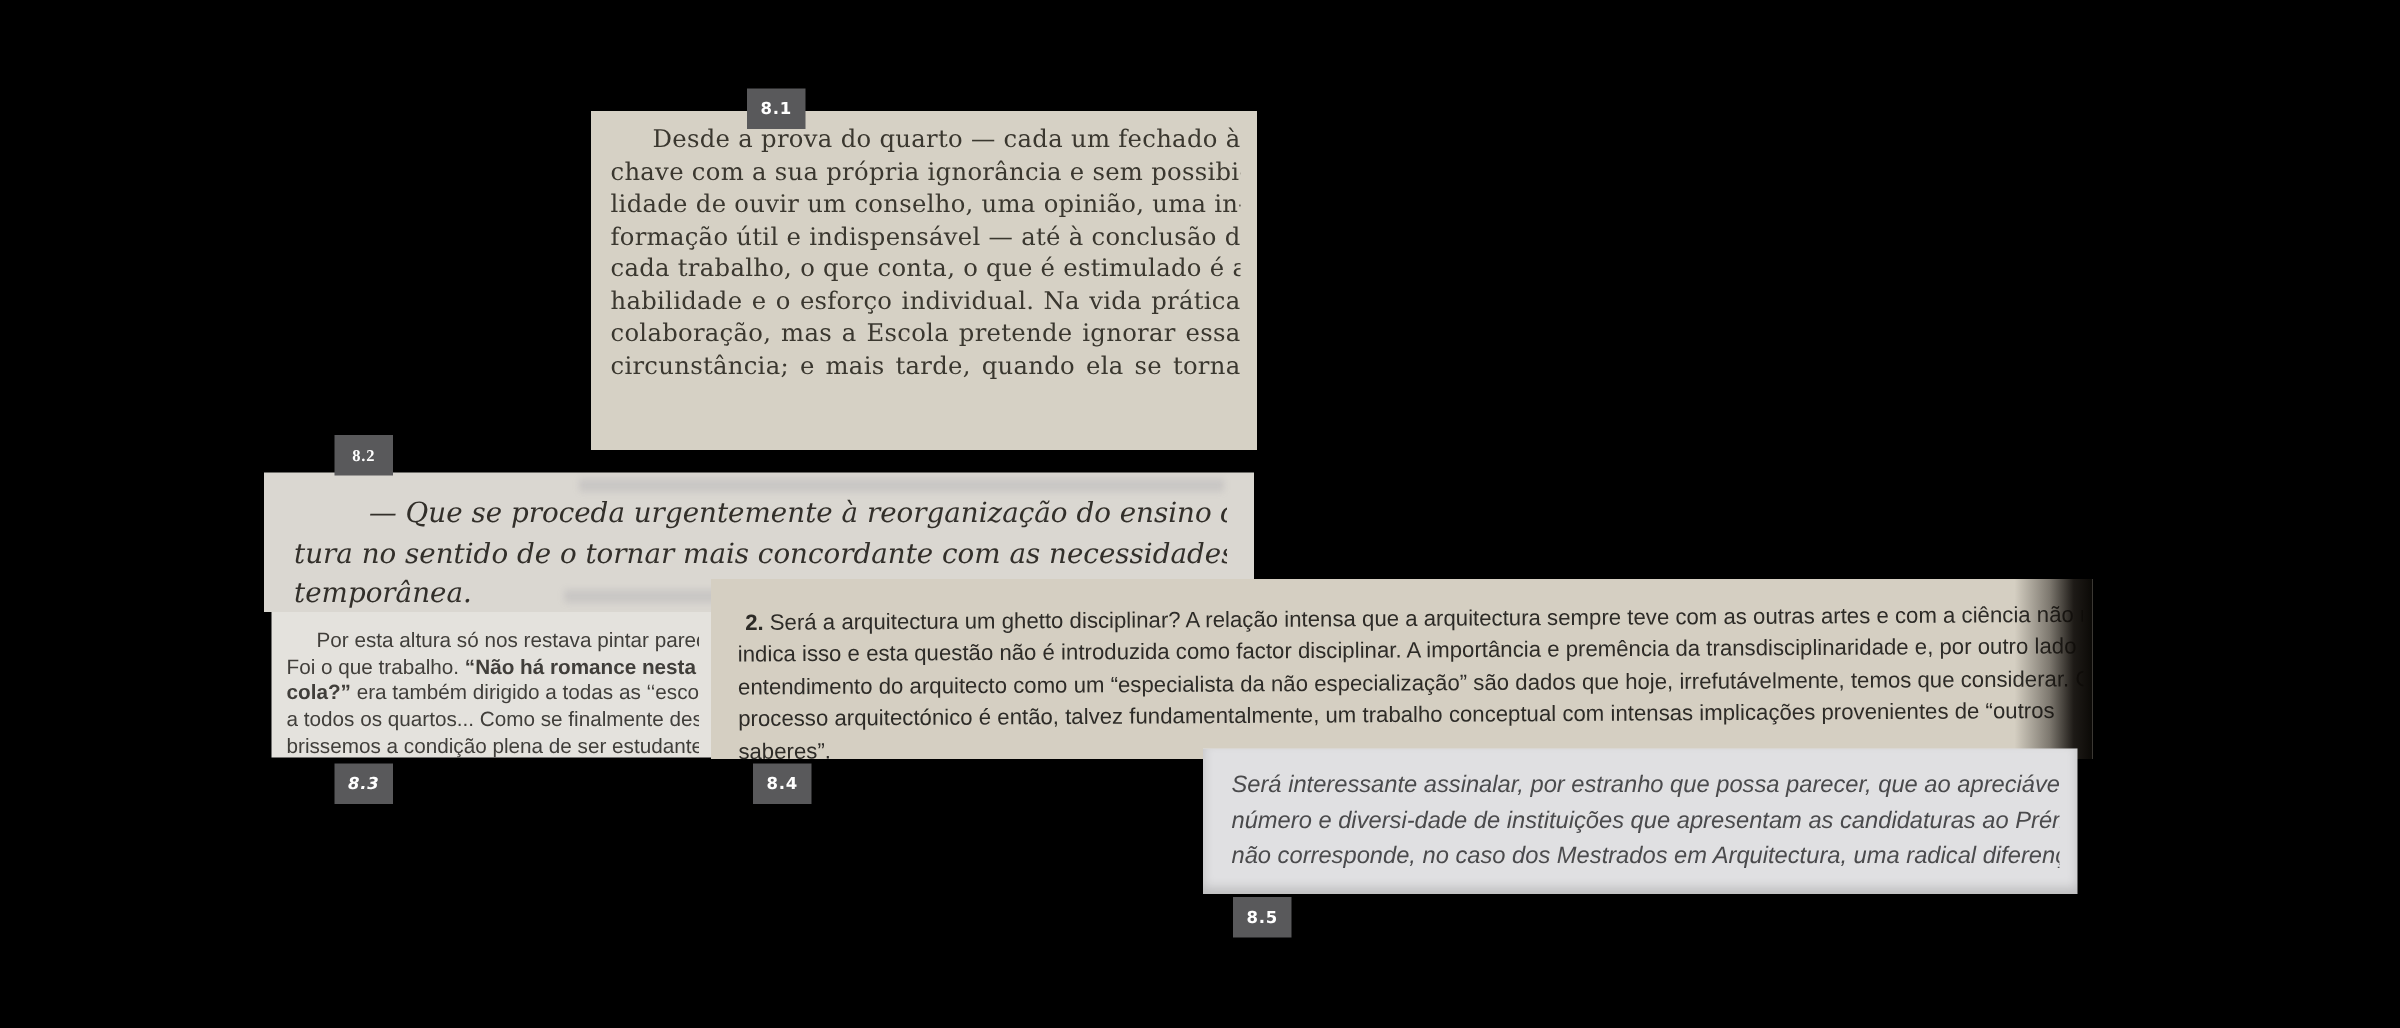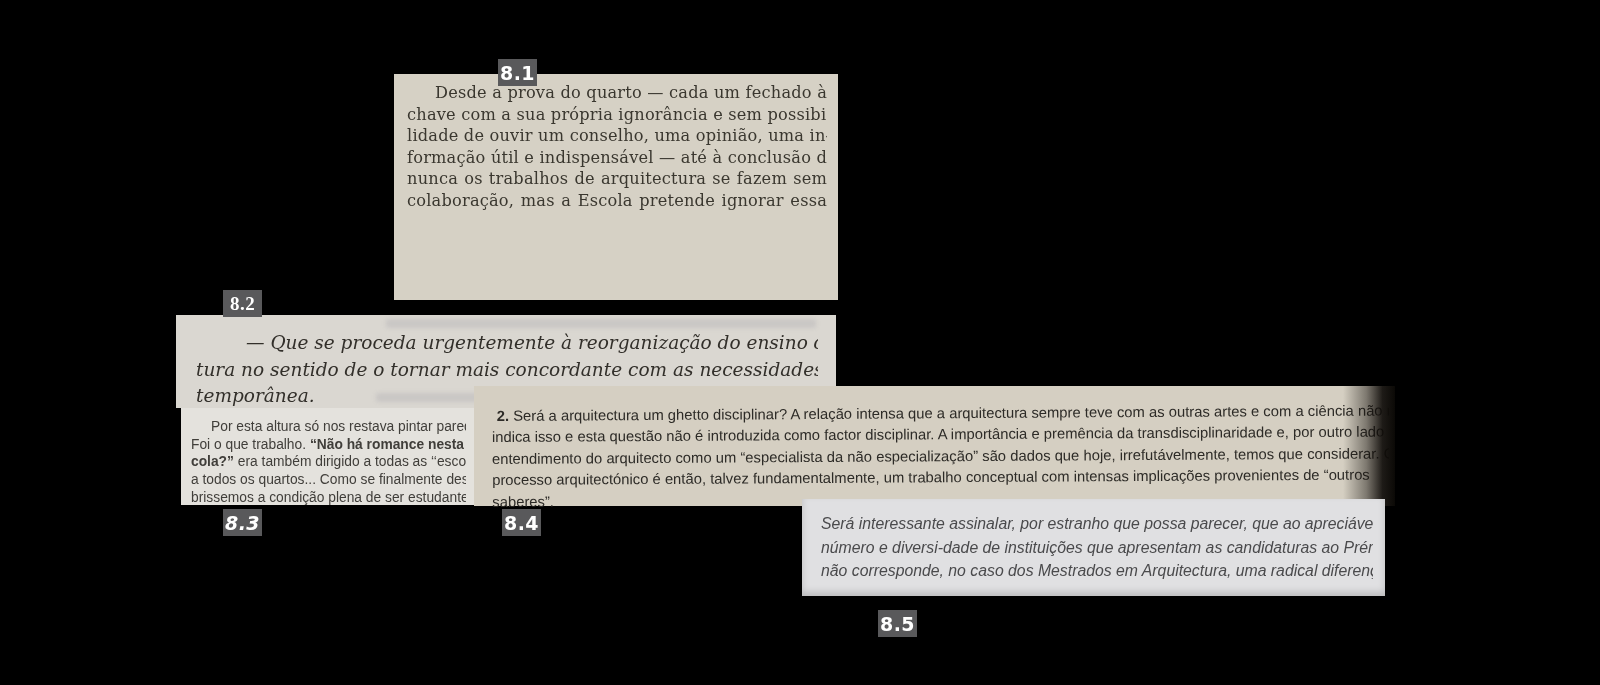--- a/index.html
+++ b/index.html
@@ -1,20 +1,20 @@
 <!DOCTYPE html>
 <html><head>
 <meta charset="utf-8">
 <style>
   html,body{margin:0;padding:0;background:#000;}
   body{width:1600px;height:685px;position:relative;overflow:hidden;
        font-family:"Liberation Sans",sans-serif;}
   .scan{position:absolute;box-sizing:border-box;}
   .tag{position:absolute;width:39px;height:27px;background:#59595b;color:#fff;
-       font-family:"DejaVu Sans",sans-serif;font-weight:700;font-size:19px;
+       font-family:"DejaVu Sans",sans-serif;font-weight:700;font-size:11px;
        letter-spacing:.5px;display:flex;align-items:center;justify-content:center;
        z-index:9;}
   .jl{text-align:justify;text-align-last:justify;white-space:nowrap;overflow:hidden;}
   .nl{white-space:nowrap;overflow:hidden;}
 
   
   .s1{left:394px;top:74px;width:444px;height:226px;background:#d6d1c5;z-index:1;
       padding:8px 11px 0 13px;font-family:"DejaVu Serif","Liberation Serif",serif;
       font-size:16.2px;line-height:21.5px;color:#3a372f;letter-spacing:.2px;}
   .s1 .l1{text-indent:28px;}
@@ -44,38 +44,40 @@
 
   
   .s5{left:802px;top:499px;width:583px;height:97px;background:#e0e0e2;z-index:4;
       padding:13px 12px 0 19px;font-style:italic;font-size:15.8px;
       line-height:23.6px;color:#4a4a4c;box-shadow:inset 0 -4px 7px rgba(0,0,0,.16);}
 
   .t1{left:498px;top:59px;}
   .t2{left:223px;top:290px;font-family:Liberation Serif, serif;}
   .t3{left:223px;top:509px;font-style:italic;}
   .t4{left:502px;top:509px;}
-  .t5{left:878px;top:598px;margin-top:12px;}
+  .t5{left:822px;top:598px;}
 </style>
 </head>
 <body>
 
 <div class="tag t1">8.1</div>
 <div class="tag t2">8.2</div>
 <div class="tag t3">8.3</div>
 <div class="tag t4">8.4</div>
 <div class="tag t5">8.5</div>
 
 <div class="scan s1">
   <div class="jl l1">Desde a prova do quarto — cada um fechado à</div>
   <div class="jl">chave com a sua própria ignorância e sem possibi-</div>
   <div class="jl">lidade de ouvir um conselho, uma opinião, uma in-</div>
   <div class="jl">formação útil e indispensável — até à conclusão de</div>
-  <div class="jl">nunca os trabalhos de arquitectura se fazem sem</div>
+  <div class="jl">cada trabalho, o que conta, o que é estimulado é a</div>
+  <div class="jl">habilidade e o esforço individual. Na vida prática</div>
   <div class="jl">colaboração, mas a Escola pretende ignorar essa</div>
+  <div class="jl">circunstância; e mais tarde, quando ela se torna</div>
 </div>
 
 <div class="scan s2">
   <div class="ghost" style="left:210px;top:4px;width:430px;height:9px;"></div>
   <div class="ghost" style="left:200px;top:78px;width:300px;height:9px;"></div>
   <div class="jl l1">— Que se proceda urgentemente à reorganização do ensino da Arquitec-</div>
   <div class="jl">tura no sentido de o tornar mais concordante com as necessidades da vida con-</div>
   <div class="nl">temporânea.</div>
 </div>
 

